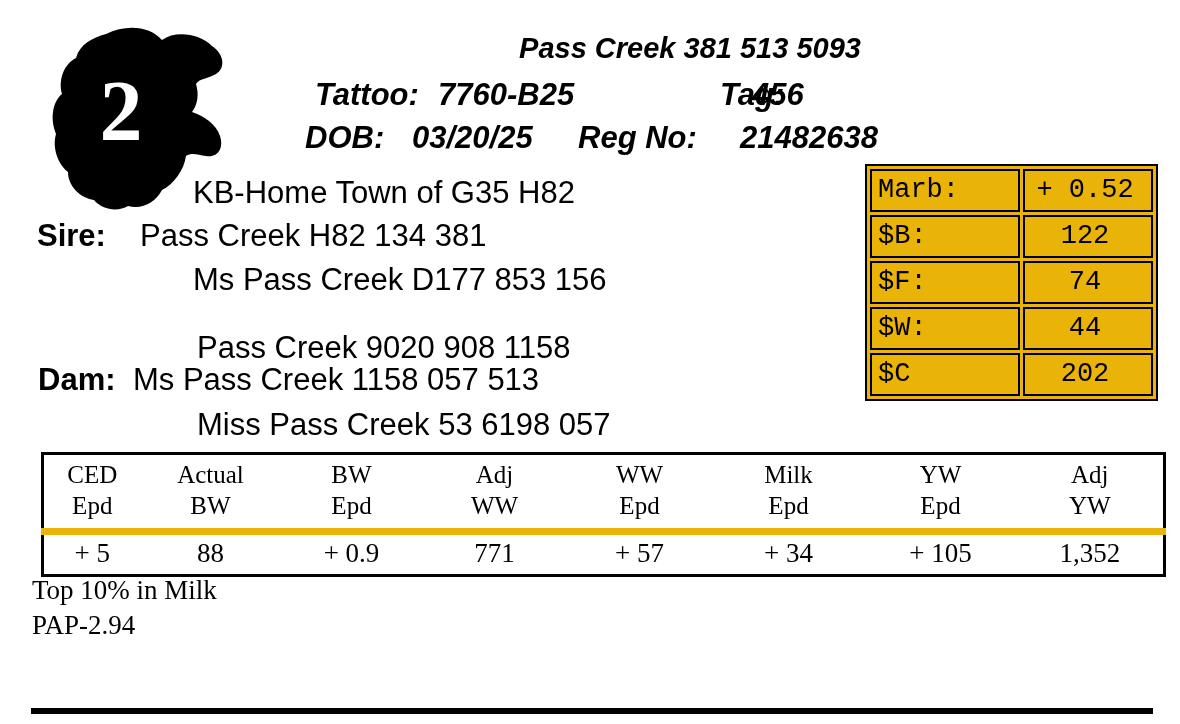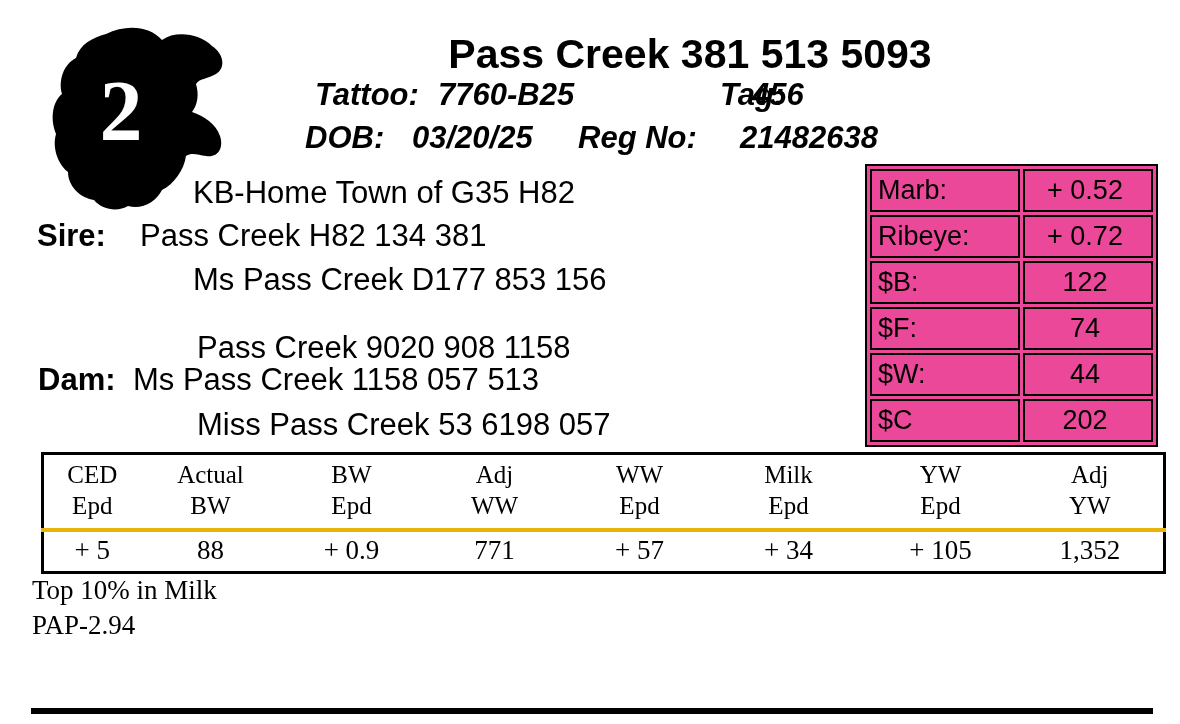--- a/index.html
+++ b/index.html
@@ -6,52 +6,52 @@
   body{
     width:1180px;height:724px;position:relative;overflow:hidden;
     background:#ffffff;color:#000;
     font-family:"Liberation Sans",sans-serif;
   }
   .abs{position:absolute;line-height:1;white-space:nowrap;}
 
   
   .title{
     top:34px;left:325px;width:730px;text-align:center;
-    font-size:41px;font-weight:bold;
+    font-size:29px;font-weight:bold;font-style:italic;
     letter-spacing:0px;
   }
   .idline{font-size:31px;font-weight:bold;font-style:italic;text-align:center;}
 
   
   .ped{font-size:31px;}
   .pedlabel{font-size:31px;font-weight:bold;}
 
   
   table.vindex{
     position:absolute;left:865px;top:164px;
     border-collapse:separate;border-spacing:3px;
-    border:2px solid #000;background:#ec4899;
-    font-family:Liberation Sans, sans-serif;font-size:27px;
+    border:2px solid #000;background:#eab308;
+    font-family:Liberation Mono, monospace;font-size:27px;
   }
   table.vindex td{
     border:2px solid #000;height:39px;line-height:1;
     padding:0;vertical-align:middle;
   }
   table.vindex td.lbl{width:140px;padding-left:6px;text-align:left;}
   table.vindex td.val{width:120px;padding-right:6px;text-align:center;}
 
   
   table.stats{
     position:absolute;left:41px;top:452px;width:1122px;
     border-collapse:collapse;border:3px solid #000;background:#fff;
     font-family:"Liberation Serif",serif;table-layout:fixed;
   }
   table.stats th{
     font-weight:normal;vertical-align:top;
-    border-bottom:4px solid #eab308;padding:4px 0 6px 0;
+    border-bottom:7px solid #eab308;padding:4px 0 6px 0;
     font-size:25px;line-height:1.25;
   }
   table.stats td{
     text-align:center;font-size:27px;padding:5px 0 7px 0;line-height:1;
   }
 
   .footnote{font-family:"Liberation Serif",serif;font-size:27px;}
 
   .bottom-rule{
     left:31px;top:708px;width:1122px;height:6px;background:#000;
@@ -108,24 +108,20 @@
 <div class="abs ped" style="top:364px;left:133px;">Ms Pass Creek 1158 057 513</div>
 <div class="abs ped" style="top:409px;left:197px;">Miss Pass Creek 53 6198 057</div>
 
 <table class="vindex">
   <tbody>
     <tr>
       <td class="lbl">Marb:</td>
       <td class="val">+ 0.52</td>
     </tr>
     <tr>
-      <td class="lbl">Ribeye:</td>
-      <td class="val">+ 0.72</td>
-    </tr>
-    <tr>
       <td class="lbl">$B:</td>
       <td class="val">122</td>
     </tr>
     <tr>
       <td class="lbl">$F:</td>
       <td class="val">74</td>
     </tr>
     <tr>
       <td class="lbl">$W:</td>
       <td class="val">44</td>

